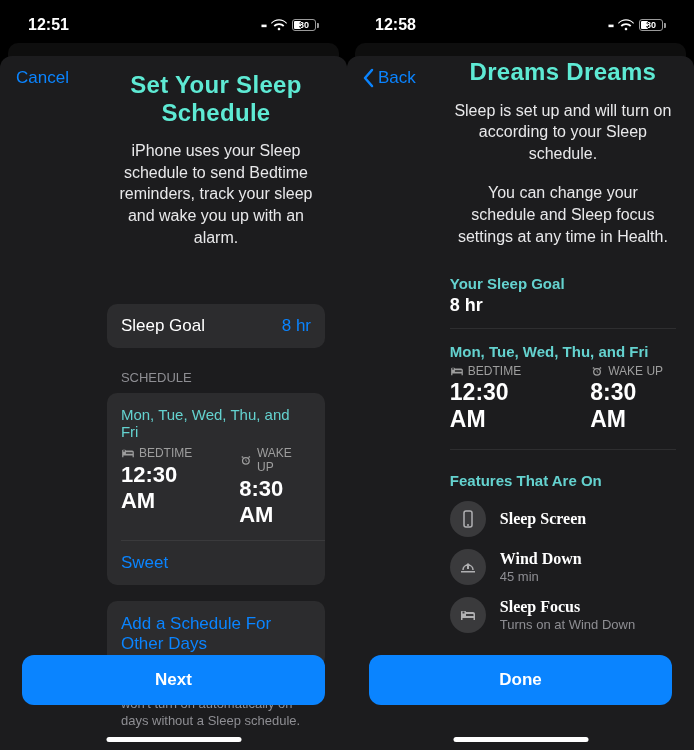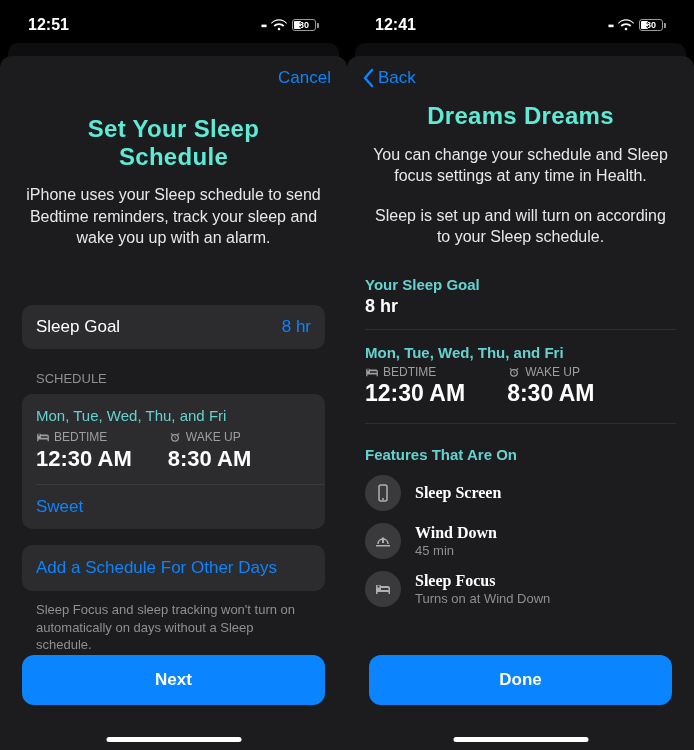--- a/index.html
+++ b/index.html
@@ -77,21 +77,20 @@
       height: 5px;
       background: #9a9a9a;
       border-radius: 0 1px 1px 0;
     }
     .sheet {
       margin-top: 6px;
       background: #1c1c1e;
       border-radius: 12px 12px 0 0;
       flex: 1;
       display: flex;
-      flex-direction: column;
       overflow: hidden;
       position: relative;
     }
     .sheet::before {
       content: '';
       position: absolute;
       top: -7px;
       left: 8px;
       right: 8px;
       height: 12px;
@@ -414,21 +413,21 @@
       <div class="button-area">
         <div class="primary-btn">Next</div>
       </div>
       <div class="home-indicator"></div>
     </div>
   </div>
 </div>
 
 <div class="phone">
   <div class="status-bar">
-    <span>12:41</span>
+    <span>12:58</span>
     <div class="status-right">
       <span style="font-size:10px;letter-spacing:-1px">▪▪</span>
       <svg class="wifi-icon" viewBox="0 0 18 13" fill="#fff">
           <path d="M9 12.5c.8 0 1.5-.7 1.5-1.5S9.8 9.5 9 9.5 7.5 10.2 7.5 11s.7 1.5 1.5 1.5zM9 6.5c1.8 0 3.4.8 4.5 2l1.5-1.5C13.5 5.3 11.4 4.5 9 4.5S4.5 5.3 3 7l1.5 1.5C5.6 7.3 7.2 6.5 9 6.5zM9 1.5c3.2 0 6.1 1.3 8.2 3.5L18 4.2C15.7 1.6 12.5 0 9 0S2.3 1.6 0 4.2l.8.8C2.9 2.8 5.8 1.5 9 1.5z"></path>
         </svg>
       <div class="battery">
         <div class="battery-body">
           <div class="battery-fill"></div>
           <span class="battery-num">30</span>
         </div>
@@ -443,22 +442,22 @@
       <div class="nav-bar left">
         <span class="nav-link">
           <svg class="chevron-back" viewBox="0 0 12 20" fill="none" stroke="#0a84ff" stroke-width="2.5" stroke-linecap="round" stroke-linejoin="round">
               <polyline points="9,2 2,10 9,18"></polyline>
             </svg>
           <span>Back</span>
         </span>
       </div>
       <div class="content content2">
         <h1 class="title sm-top">Dreams Dreams</h1>
+        <p class="subtitle">Sleep is set up and will turn on according to your Sleep schedule.</p>
         <p class="subtitle">You can change your schedule and Sleep focus settings at any time in Health.</p>
-        <p class="subtitle">Sleep is set up and will turn on according to your Sleep schedule.</p>
 
         <div class="goal-label">Your Sleep Goal</div>
         <div class="goal-val">8 hr</div>
         <div class="thin-divider"></div>
 
         <div class="days2">Mon, Tue, Wed, Thu, and Fri</div>
         <div class="time-row2">
           <div>
             <div class="time-label2">
               <svg class="mini-icon" viewBox="0 0 16 12" fill="#9e9e9e">

